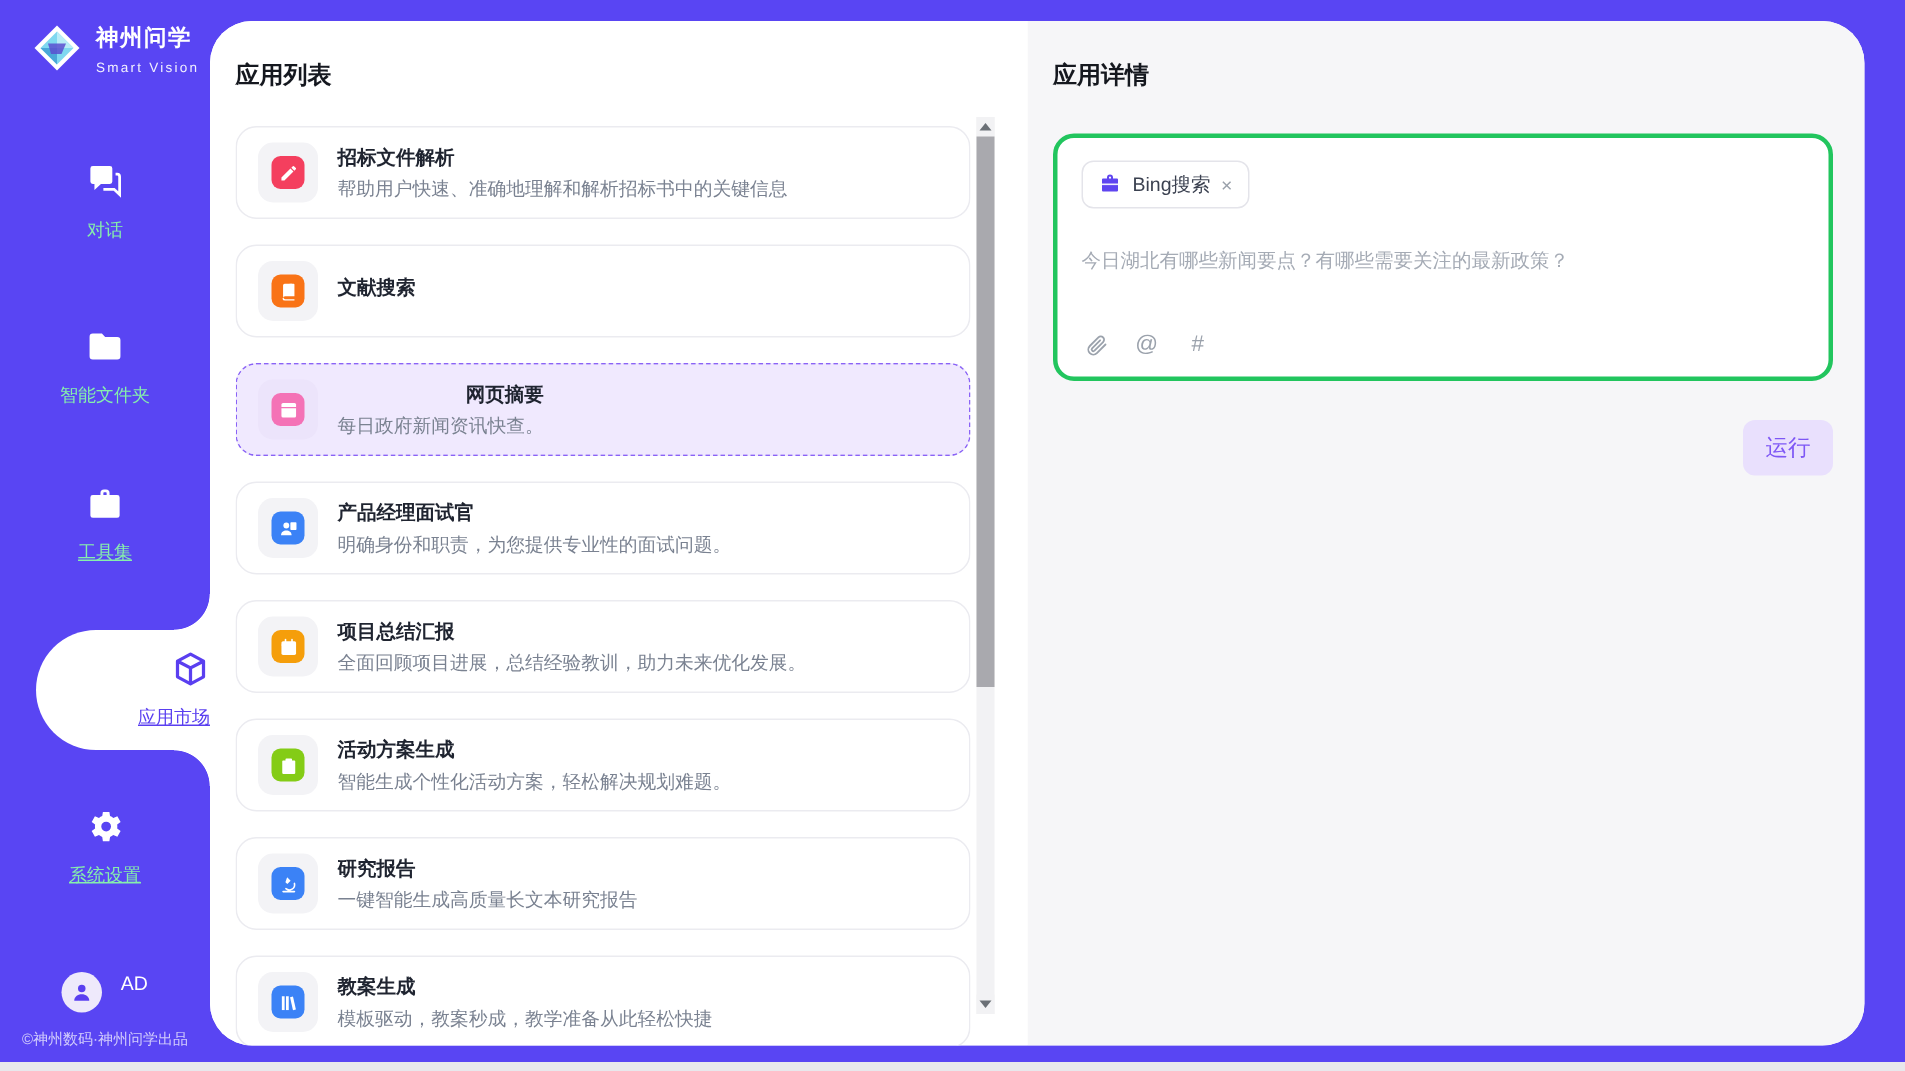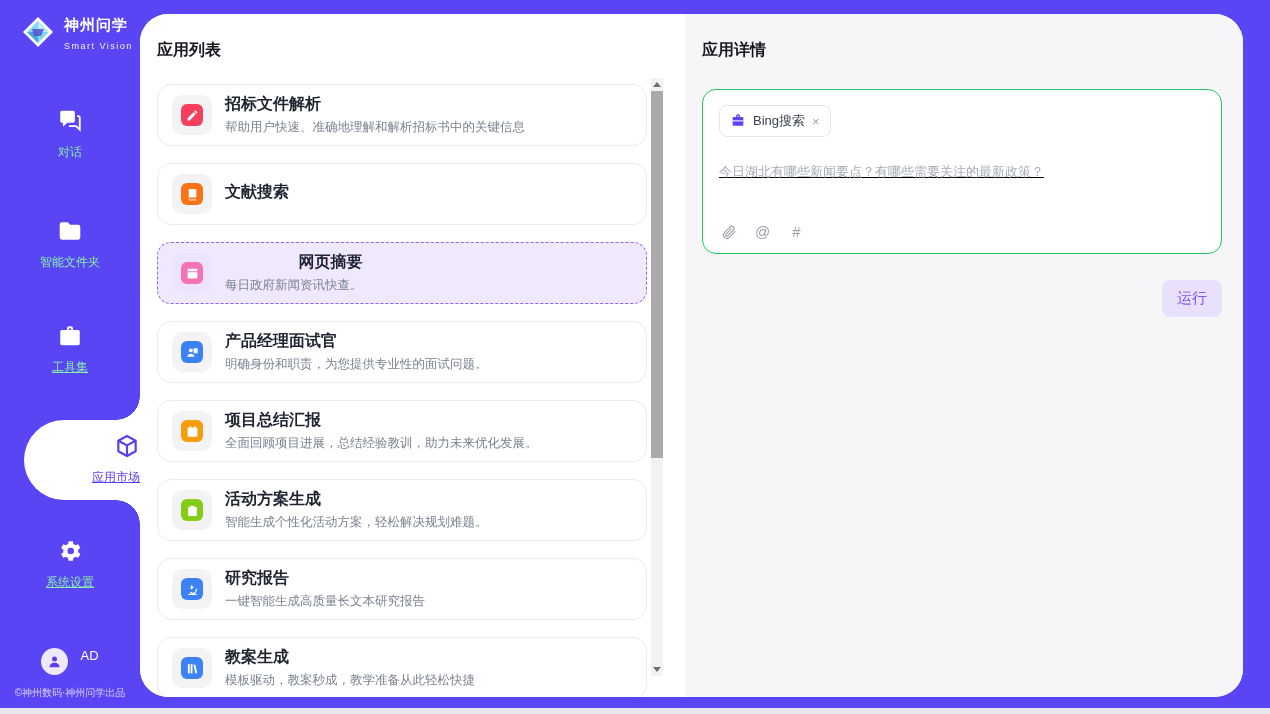--- a/index.html
+++ b/index.html
@@ -37,35 +37,35 @@
   .list-panel { position:relative; width:545px; height:100%; background:#fff; padding:26px 0 0 17px; }
   .panel-title { font-size:16px; font-weight:700; color:#15181f; }
 
   .cards { position:absolute; left:17px; top:70px; width:490px; bottom:0; overflow:hidden; }
   .card { position:relative; width:490px; height:62px; border:1px solid #ebebf0; border-radius:14px; background:#fff; margin-bottom:17px; display:flex; align-items:center; padding:0 14px; gap:13px; cursor:pointer; }
   .card.selected { background:#f0e9fe; border:1px dashed #8a63f6;text-align:right; }
   .icon-wrap { width:40px; height:40px; border-radius:10px; background:#f3f3f6; display:flex; align-items:center; justify-content:center; flex:none; }
   .card.selected .icon-wrap { background:#ece4fb; }
   .mini-icon { width:22px; height:22px; border-radius:6px; display:flex; align-items:center; justify-content:center; color:#fff; }
   .mini-icon svg { width:13px; height:13px; }
-  .card-title { font-size:16px; font-weight:700; color:#1f2430; margin-bottom:4px; }
+  .card-title { font-size:13px; font-weight:700; color:#1f2430; margin-bottom:4px; }
   .card-desc { font-size:12.5px; color:#7a8291; }
 
   
   .scrollbar { position:absolute; top:64px; right:22px; width:12px; height:598px; background:#f2f2f4; }
   .sb-btn { position:absolute; left:0; width:12px; height:13px; background:#f2f2f4; display:flex; align-items:center; justify-content:center; cursor:pointer; }
   .sb-btn.up { top:0; }
   .sb-btn.down { bottom:0; }
   .tri-up { width:0; height:0; border-left:4px solid transparent; border-right:4px solid transparent; border-bottom:5px solid #6b7076; }
   .tri-down { width:0; height:0; border-left:4px solid transparent; border-right:4px solid transparent; border-top:5px solid #6b7076; }
   .sb-thumb { position:absolute; left:0; top:13px; width:12px; height:367px; background:#a9a9ae; cursor:pointer; }
 
   
   .detail-panel { flex:1; height:100%; background:#f6f6f8; padding:26px 21px 0 17px; }
-  .input-card { position:relative; margin-top:28px; height:165px; background:#fff; border:1px solid #22c55e; border-radius:14px; padding:15px 16px;text-decoration:underline; }
+  .input-card { position:relative; margin-top:28px; height:165px; background:#fff; border:3px solid #22c55e; border-radius:14px; padding:15px 16px; }
   .tag { display:inline-flex; align-items:center; gap:7px; padding:6px 10px; border:1px solid #e4e4ea; border-radius:8px; background:#fff; }
   .tag-ic { width:16px; height:16px; color:#5f45f0; }
   .tag-label { font-size:13px; color:#3b4150; }
   .tag-close { font-size:13px; color:#9aa1ab; cursor:pointer; line-height:1; }
   .query { margin-top:26px; font-size:13px; color:#a5abb5; cursor:text; }
   .input-toolbar { position:absolute; left:17px; bottom:13px; display:flex; align-items:center; gap:17px; color:#9ba2ac; }
   .tb-ic { width:17px; height:17px; cursor:pointer; display:flex; align-items:center; justify-content:center; }
   .tb-ic svg { width:16px; height:16px; }
   .tb-glyph { font-size:15px; color:#9ba2ac; }
   .run-row { display:flex; justify-content:flex-end; margin-top:26px; }

